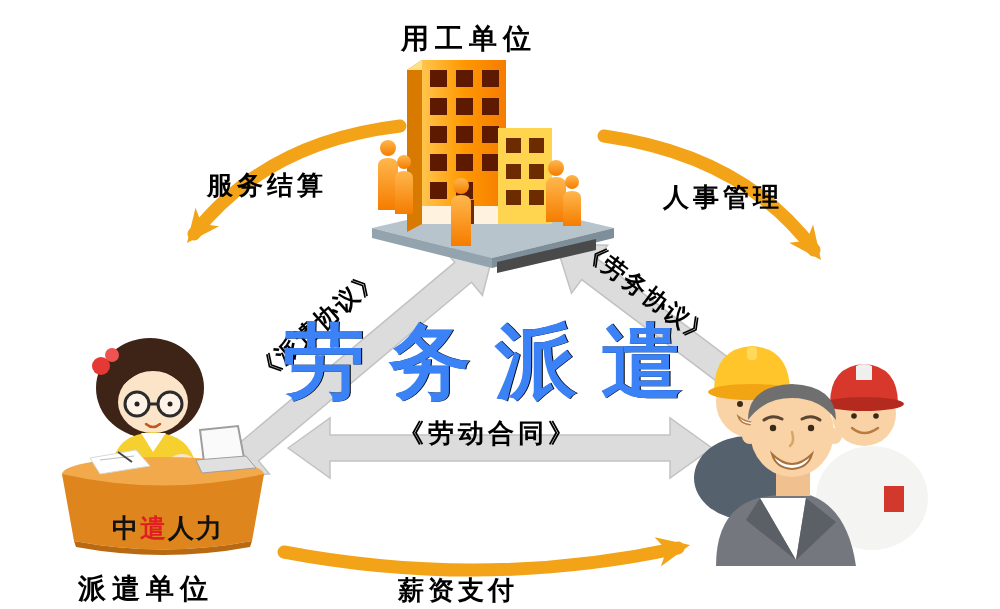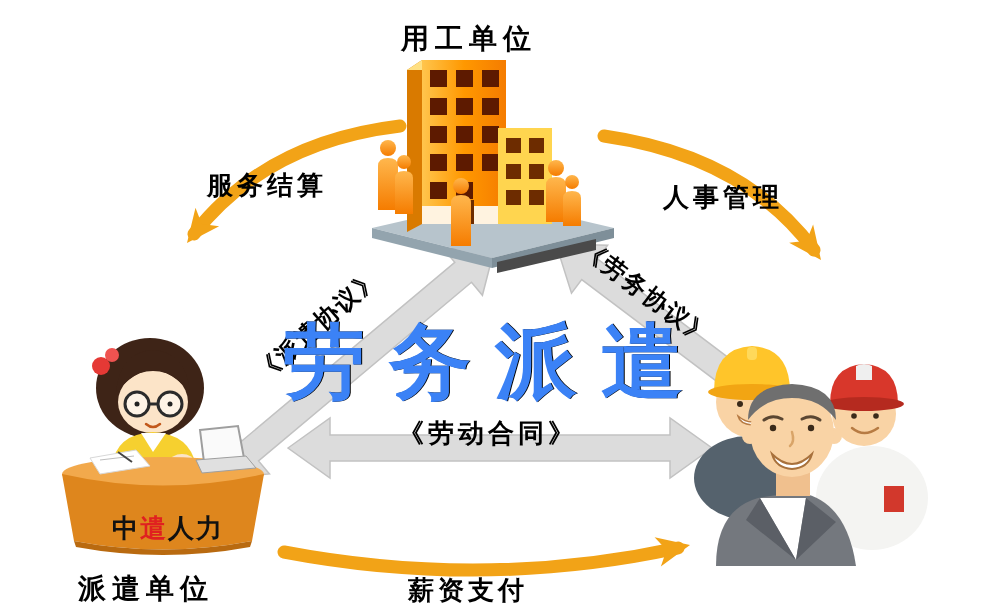--- a/index.html
+++ b/index.html
@@ -190,21 +190,21 @@
 
   <div class="label agreement rot-left" style="left:318px; top:325px;">《派遣协议》</div>
 
   <div class="label agreement rot-right" style="left:646px; top:293px;">《劳务协议》</div>
 
   <div class="label center-title" style="left:495px; top:363px;">劳务派遣</div>
 
   <div class="label edge-label" style="left:488px; top:433px;">《劳动合同》</div>
 
 
-  <div class="label edge-label" style="left:468px; top:590px;">薪资支付</div>
+  <div class="label edge-label" style="left:458px; top:590px;">薪资支付</div>
 
   <div class="label brand" style="left:168px; top:528px;">
     <span>中</span><span class="red">遣</span><span>人力</span>
   </div>
 
   <div class="label node-label" style="left:146px; top:589px;">派遣单位</div>
 
 
 </div>
 

